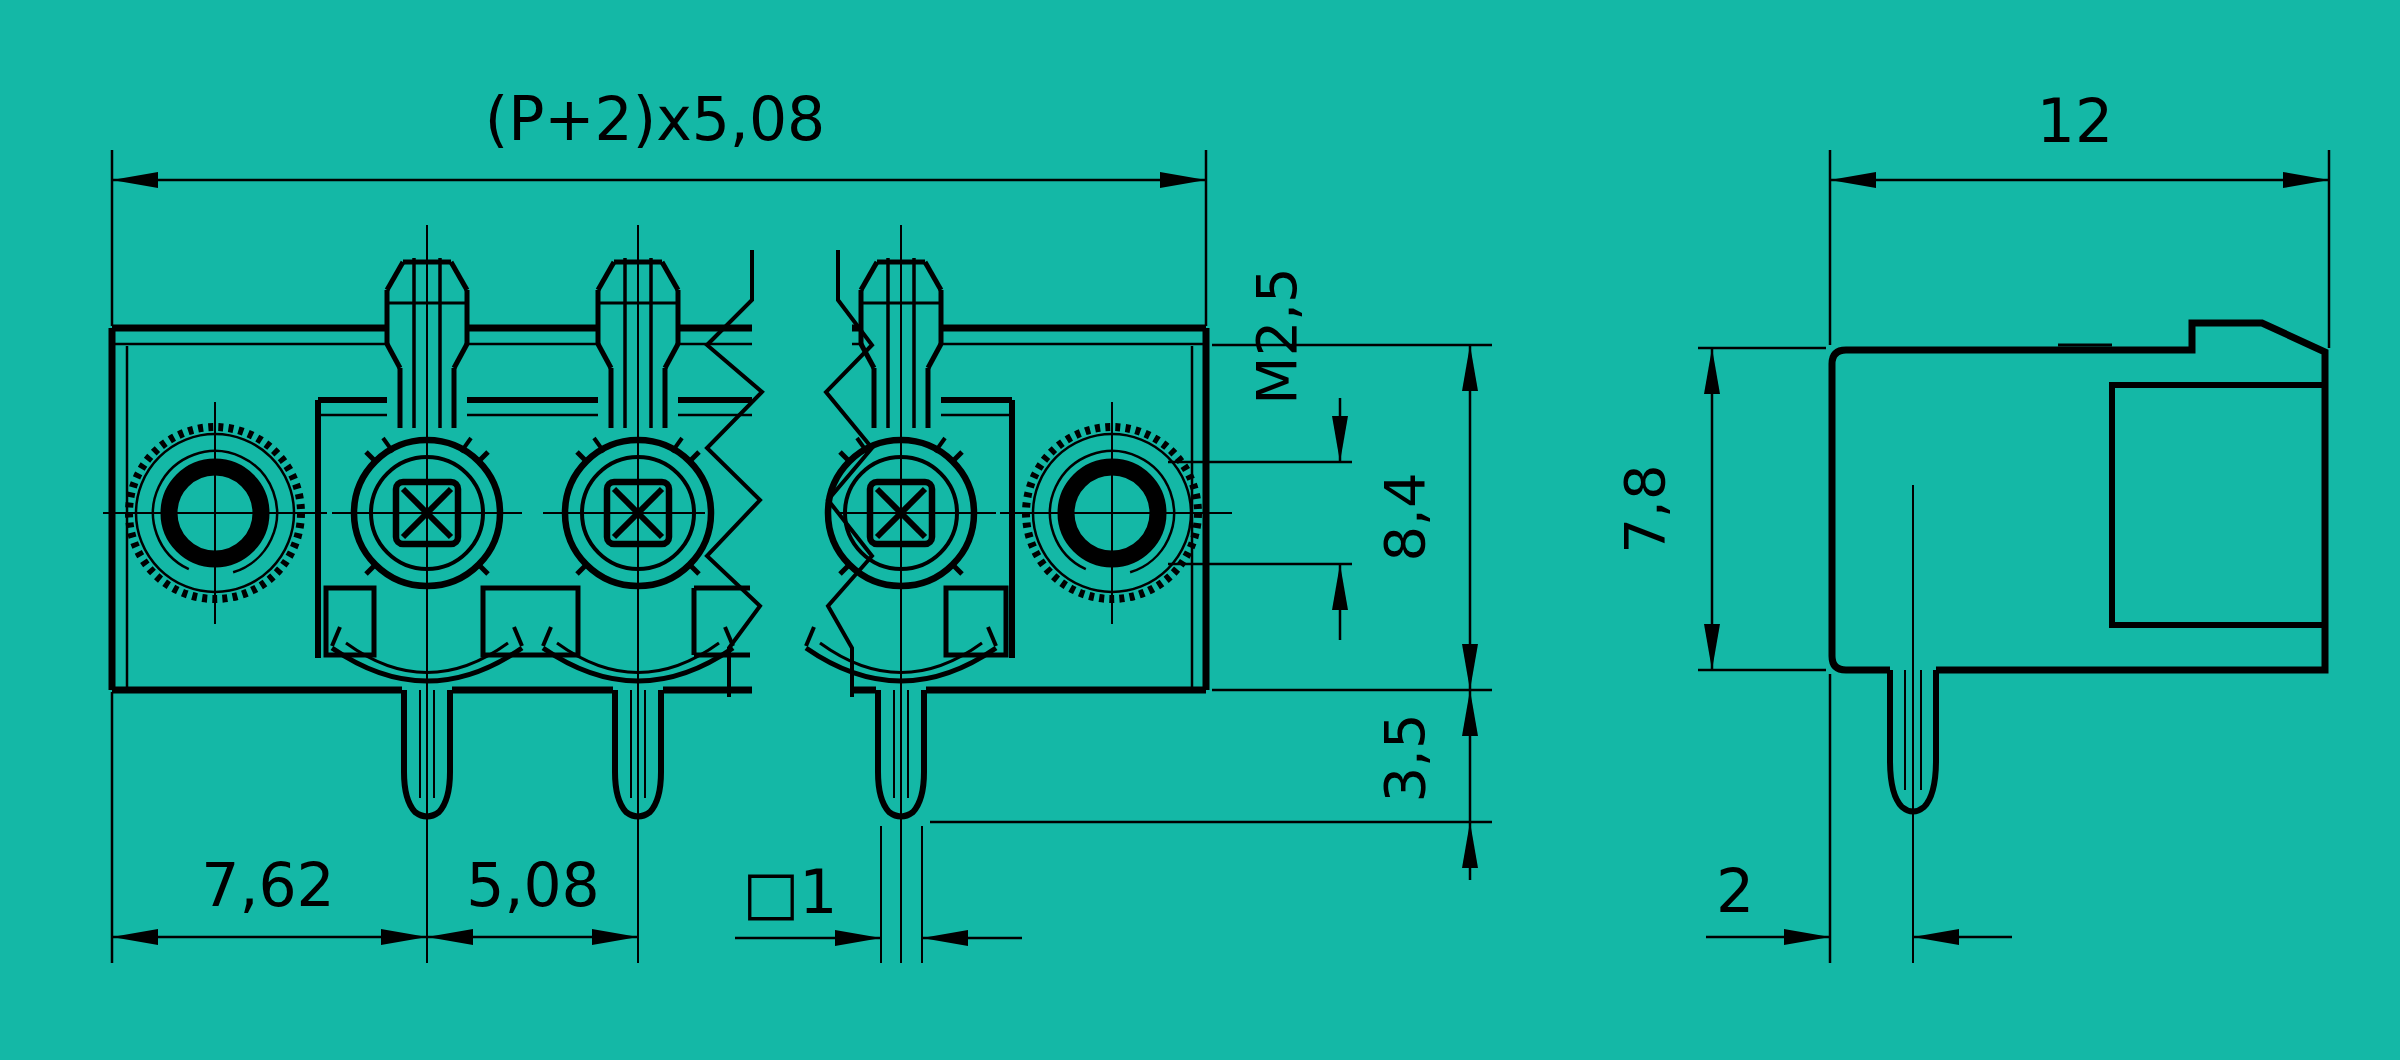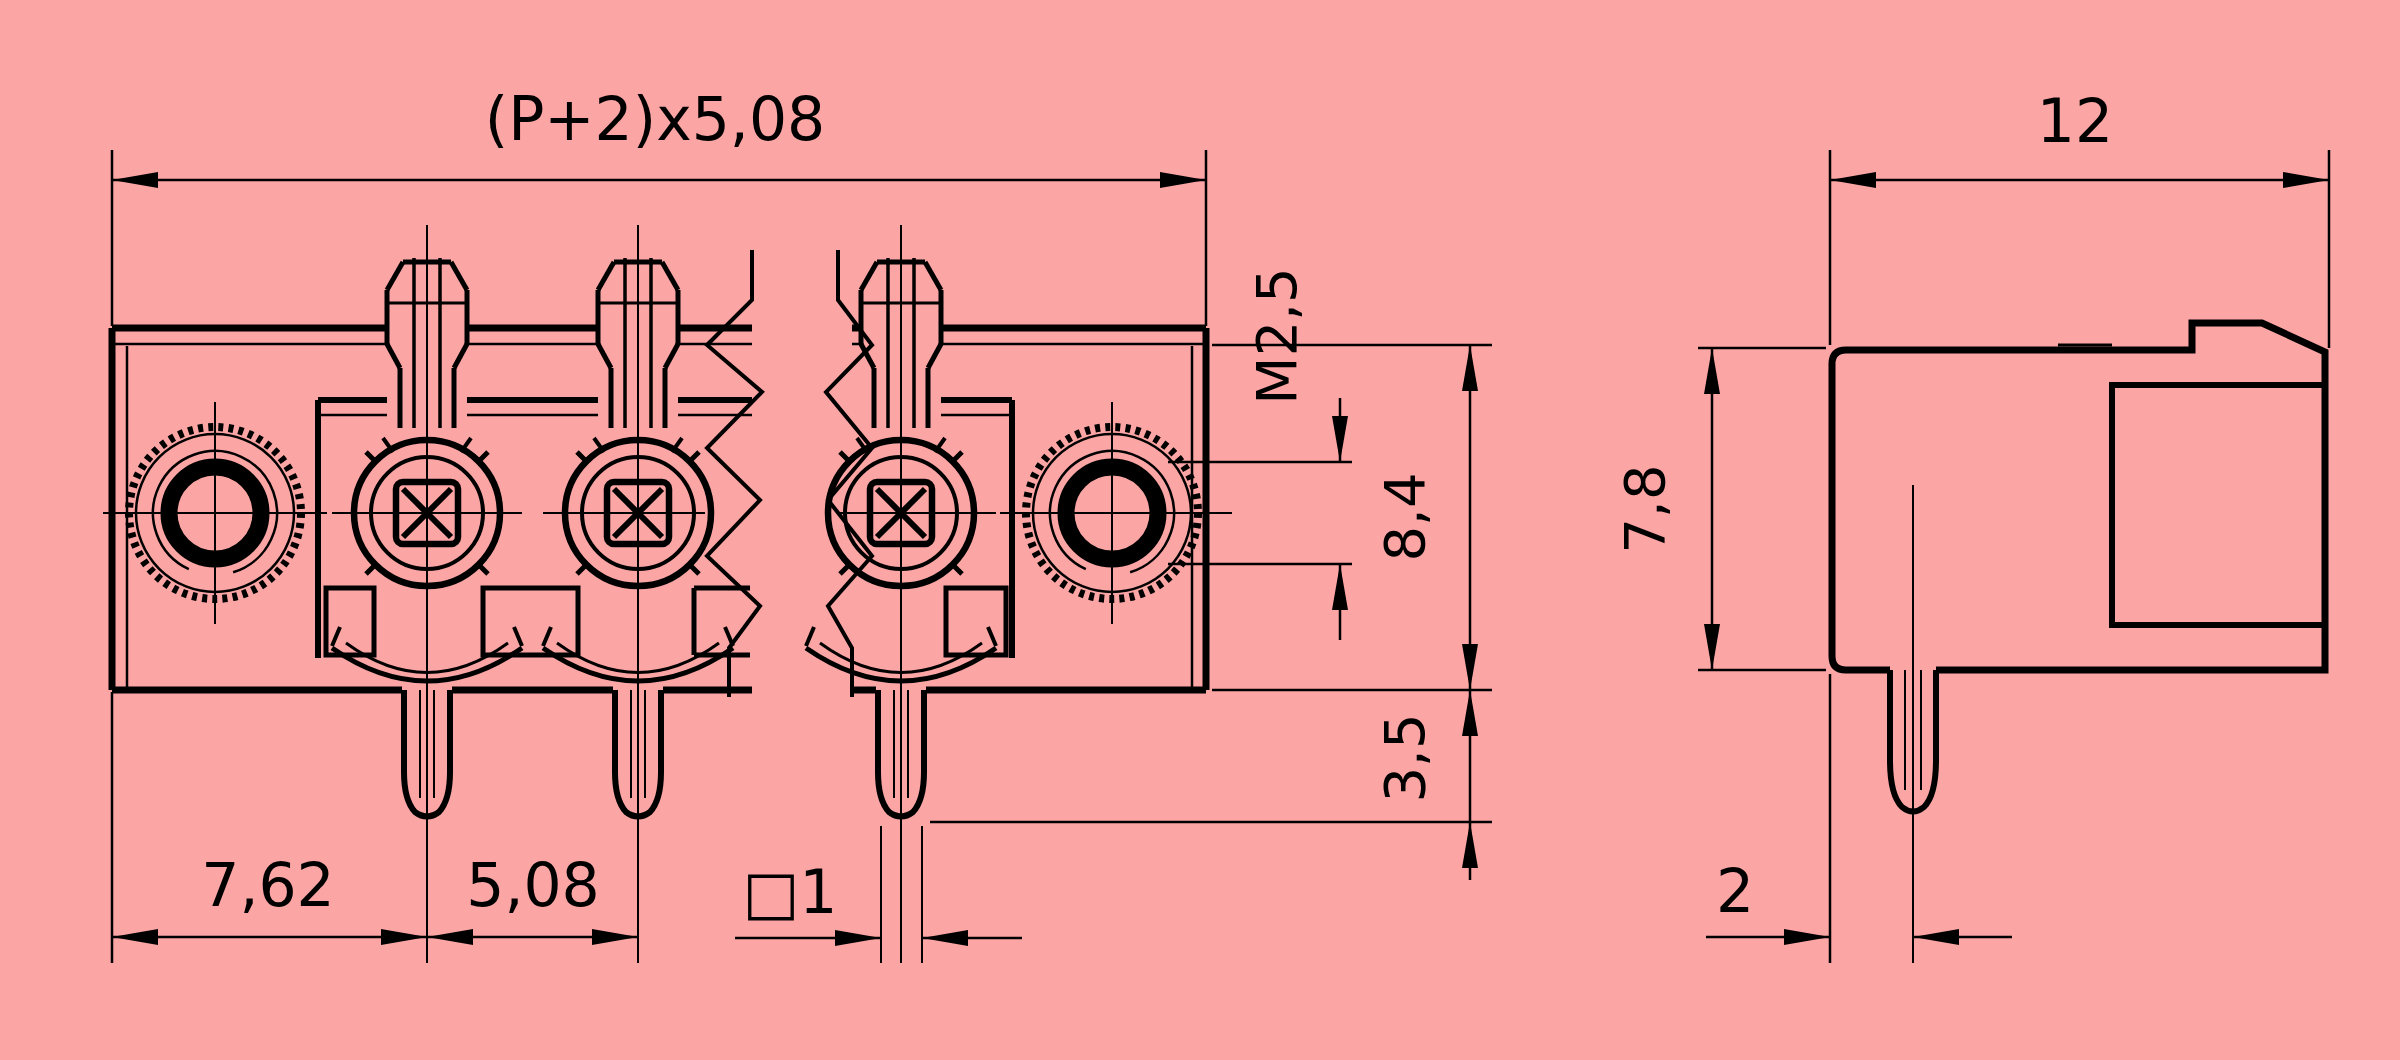--- a/index.html
+++ b/index.html
@@ -1,16 +1,16 @@
 <!DOCTYPE html>
 <html><head>
 <meta charset="utf-8">
 <style>
   html,body{margin:0;padding:0;background:#ffffff;}
-  .stage{width:2400px;height:1060px;background:#fca5a5;position:relative;font-family:"DejaVu Sans",sans-serif;}
+  .stage{width:2400px;height:1060px;background:#14b8a6;position:relative;font-family:"DejaVu Sans",sans-serif;}
   svg{display:block;}
   svg text{fill:#000;font-family:"DejaVu Sans",sans-serif;}
   .dimtxt{font-size:60px;}
   .dimtxt-r{font-size:56px;}
   .ln{stroke:#000;fill:none;}
   .thick{stroke-width:7;}
   .med{stroke-width:5;}
   .med2{stroke-width:6;}
   .thin{stroke-width:2.5;}
   .cl{stroke-width:2;}

